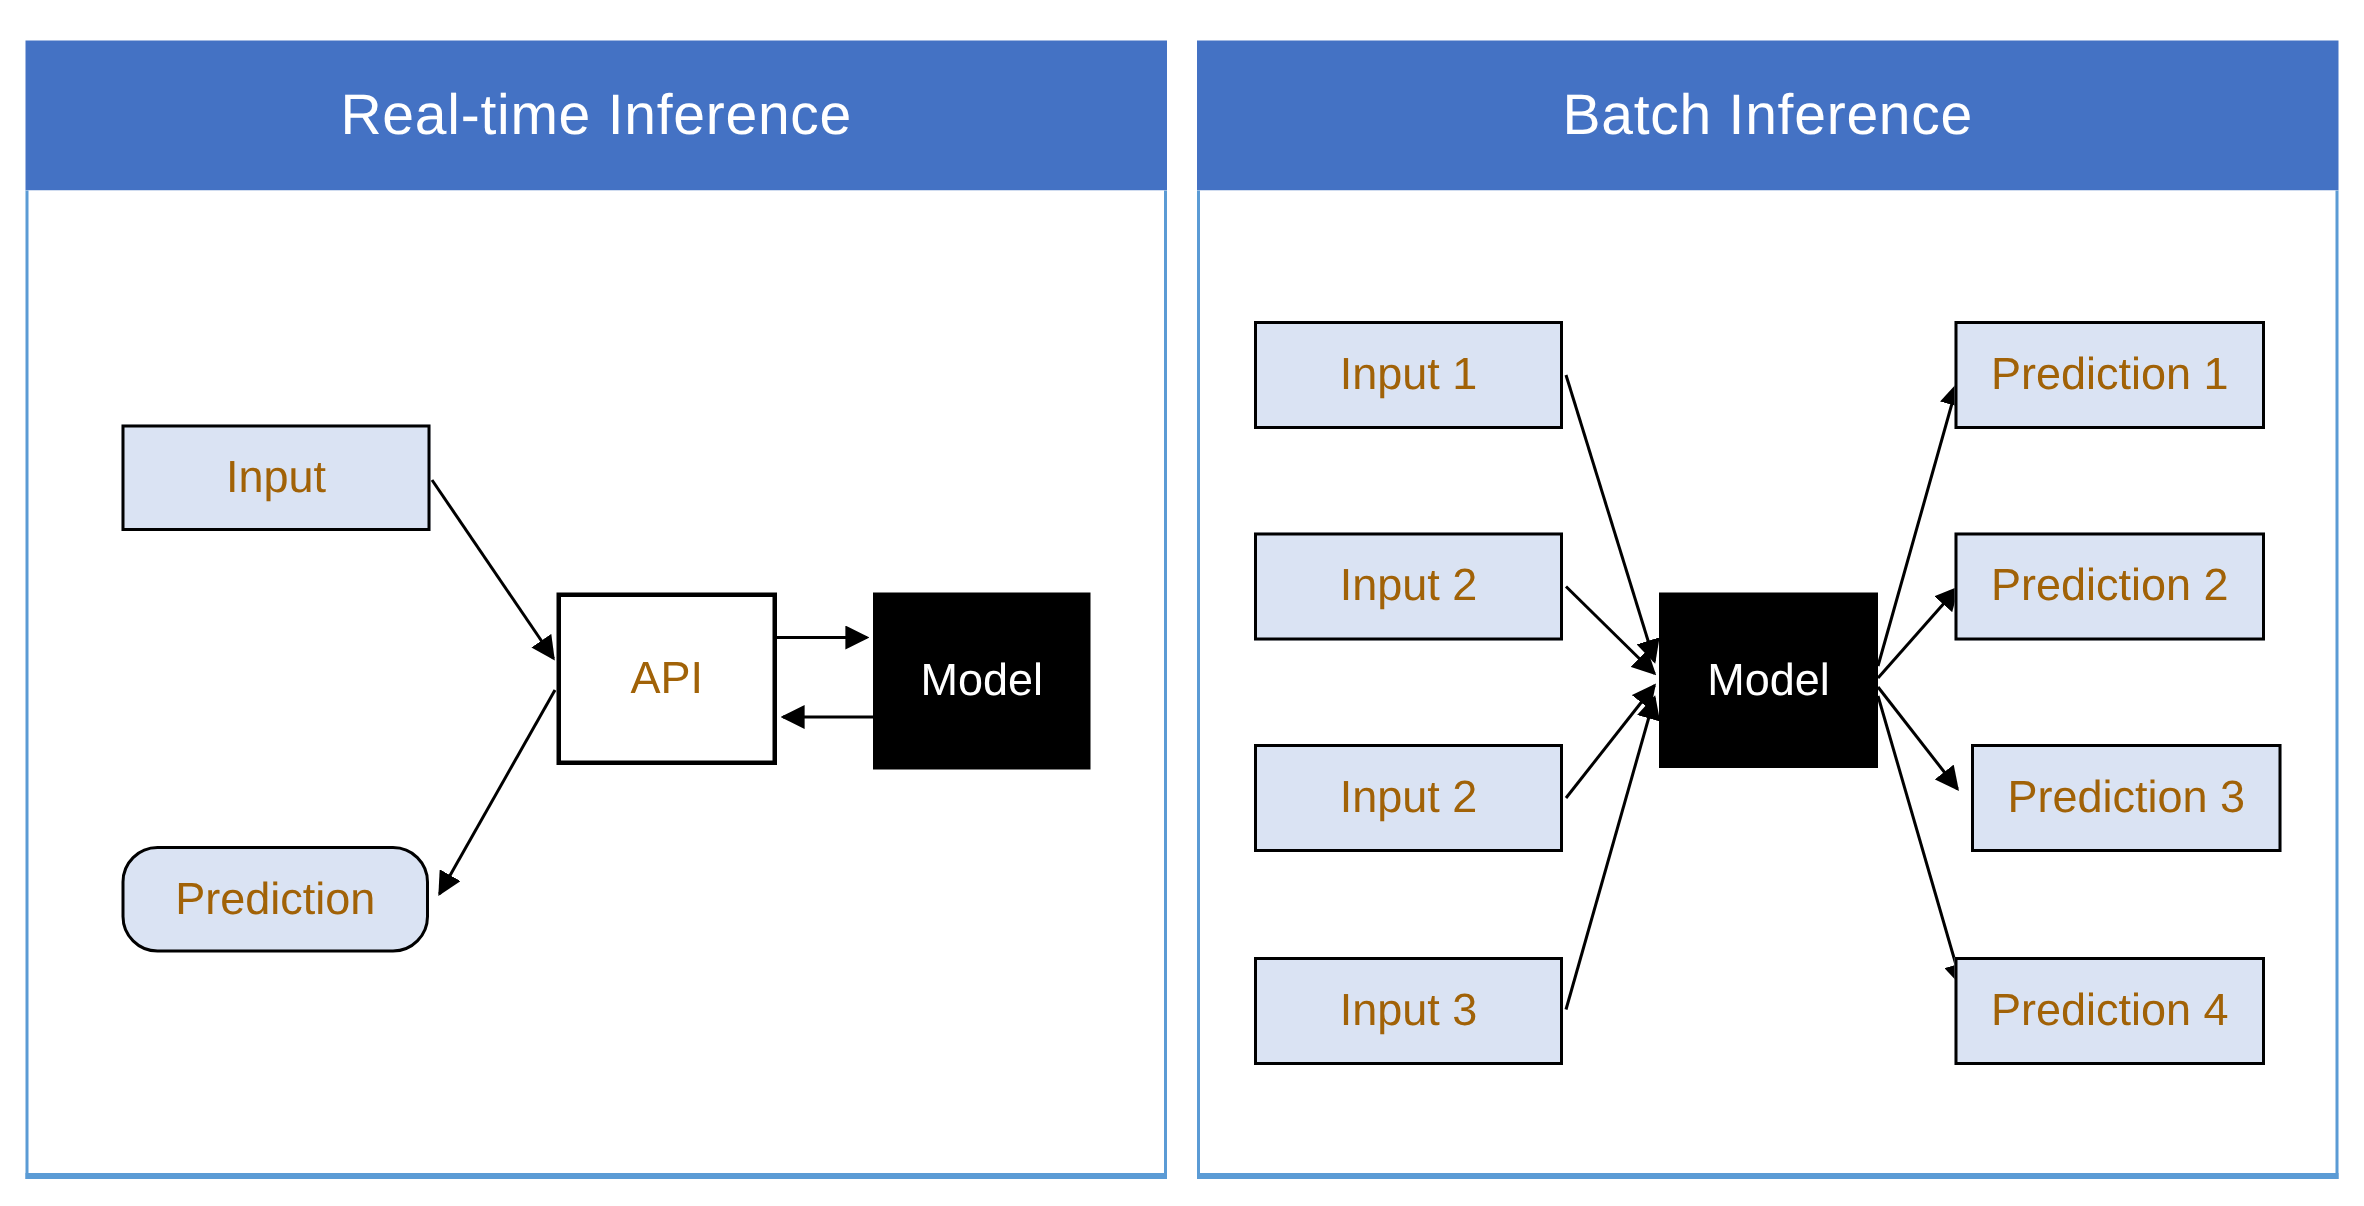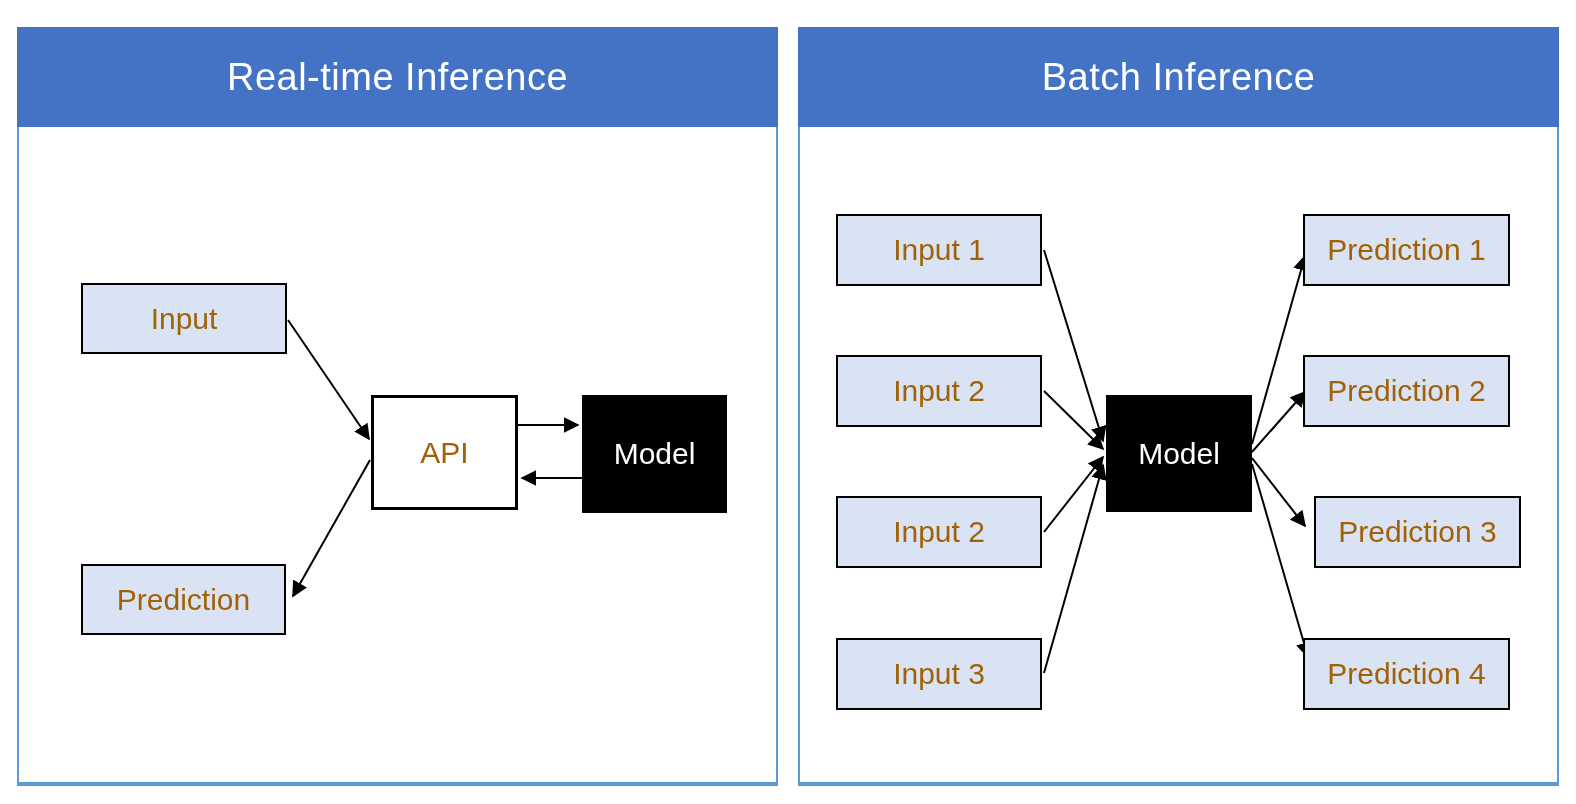--- a/index.html
+++ b/index.html
@@ -95,21 +95,21 @@
       </svg>
       <div class="node node-light" style="left:62px; top:156px; width:206px; height:71px;">
         <span>Input</span>
       </div>
       <div class="node node-api" style="left:352px; top:268px; width:147px; height:115px;">
         <span>API</span>
       </div>
       <div class="node node-dark" style="left:563px; top:268px; width:145px; height:118px;">
         <span>Model</span>
       </div>
-      <div class="node node-light" style="left:62px; top:437px; width:205px; height:71px;">
+      <div class="node node-light" style="left:62px; top:437px; width:205px; height:71px;border-radius:24px;">
         <span>Prediction</span>
       </div>
     </div>
   </section>
 
   <section class="panel" style="left:798px;">
     <header class="panel-header">
       <span>Batch Inference</span>
     </header>
     <div class="panel-body">

